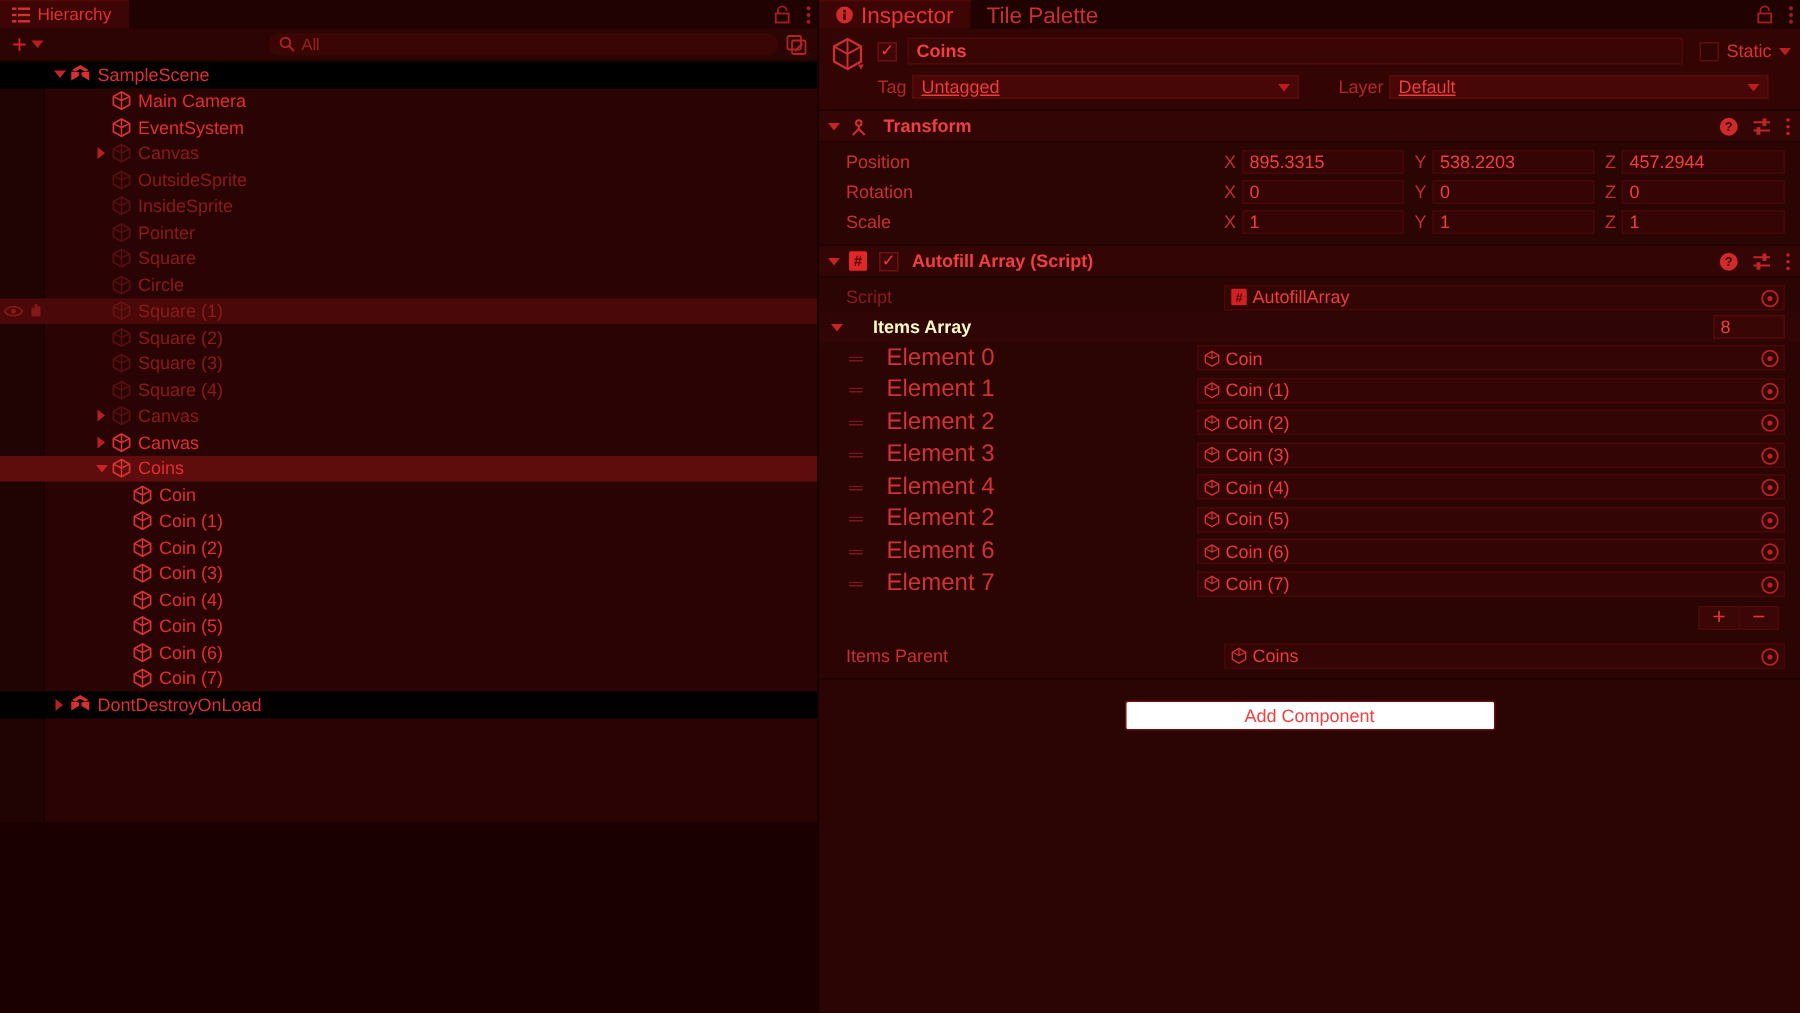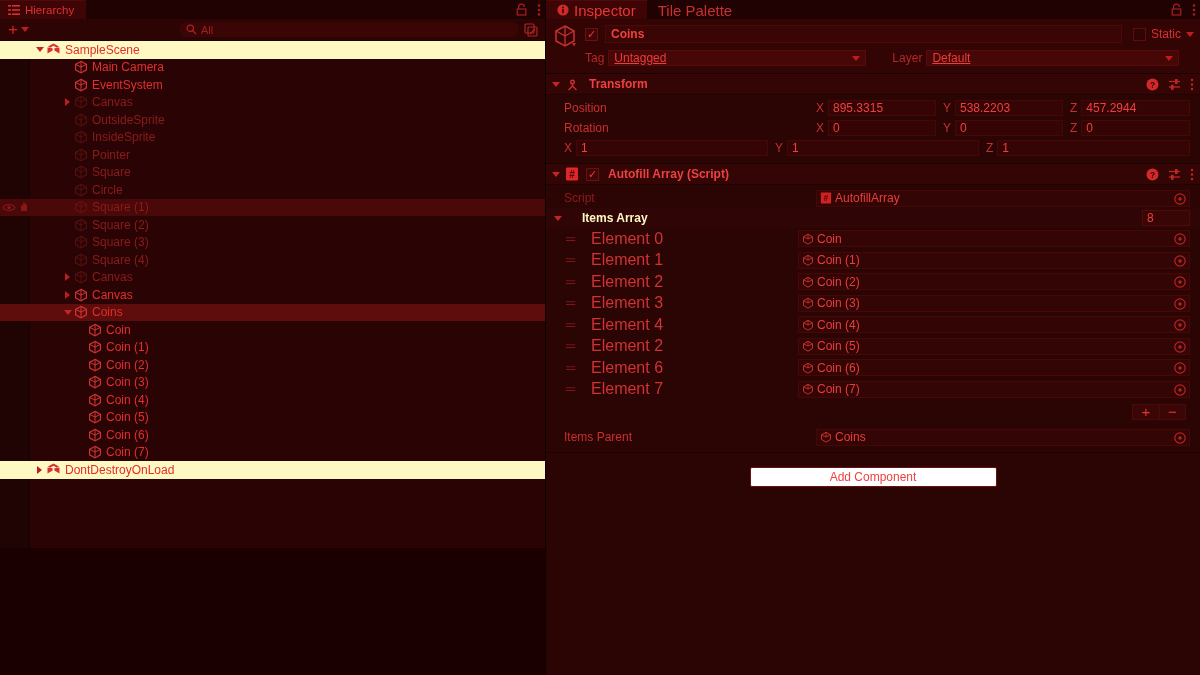--- a/index.html
+++ b/index.html
@@ -59,21 +59,21 @@
   .gutter {
     position: absolute; left: 0; top: 0; width: 30px; height: 100%;
     background: #200303; border-right: 1px solid #150101;
   }
   .row {
     height: 17.5px; display: flex; align-items: center;
     position: relative; padding-left: 0;
     color: #e22e2e; font-size: 12px; white-space: nowrap;
   }
   .row.sel { background: #5e0c0c; }
-  .row.scene { background: #fef9c3; }
+  .row.scene { background: #000000; }
   .row.dim { color: #8d1b1b; }
   .row.dim .cube { opacity: .45; }
   .row-indent { display: inline-block; }
   .twisty {
     width: 13px; display: inline-flex; align-items: center; justify-content: center;
     flex: 0 0 13px;
   }
   .tri-r { width: 0; height: 0; border-top: 4px solid transparent; border-bottom: 4px solid transparent; border-left: 5px solid #b82020; }
   .tri-d { width: 0; height: 0; border-left: 4px solid transparent; border-right: 4px solid transparent; border-top: 5px solid #c52525; }
   .cube { width: 14px; height: 14px; margin-right: 4px; flex: 0 0 14px; }
@@ -683,20 +683,21 @@
                   <span class="ax">Y</span>
                   <span class="field">0</span>
                 </span>
                 <span class="axis">
                   <span class="ax">Z</span>
                   <span class="field">0</span>
                 </span>
               </div>
             </div>
             <div class="frow">
+              <span class="fname">Scale</span>
               <div class="vec3">
                 <span class="axis">
                   <span class="ax">X</span>
                   <span class="field">1</span>
                 </span>
                 <span class="axis">
                   <span class="ax">Y</span>
                   <span class="field">1</span>
                 </span>
                 <span class="axis">

